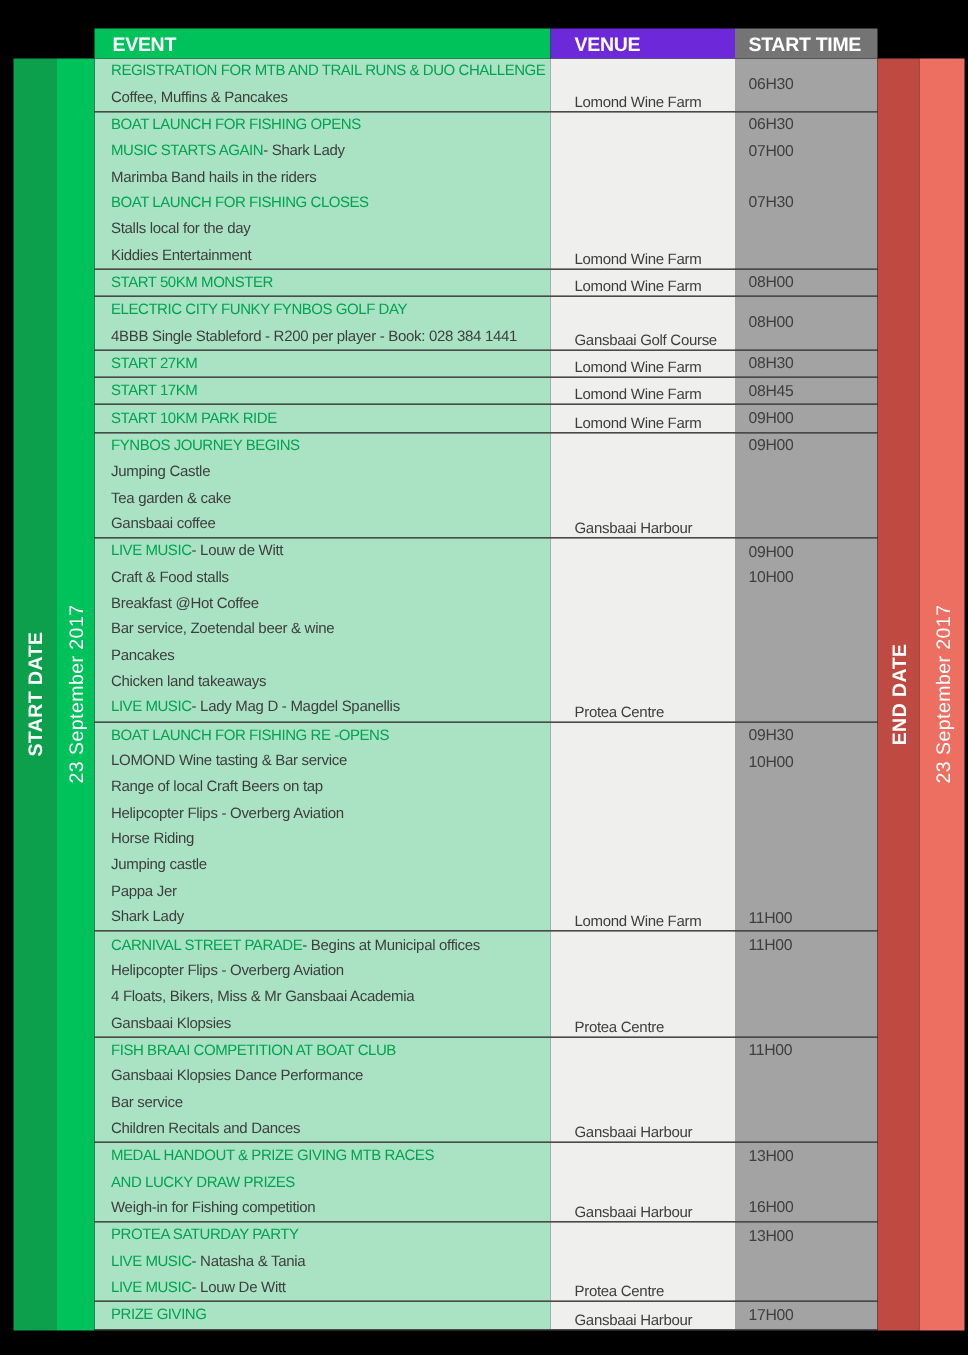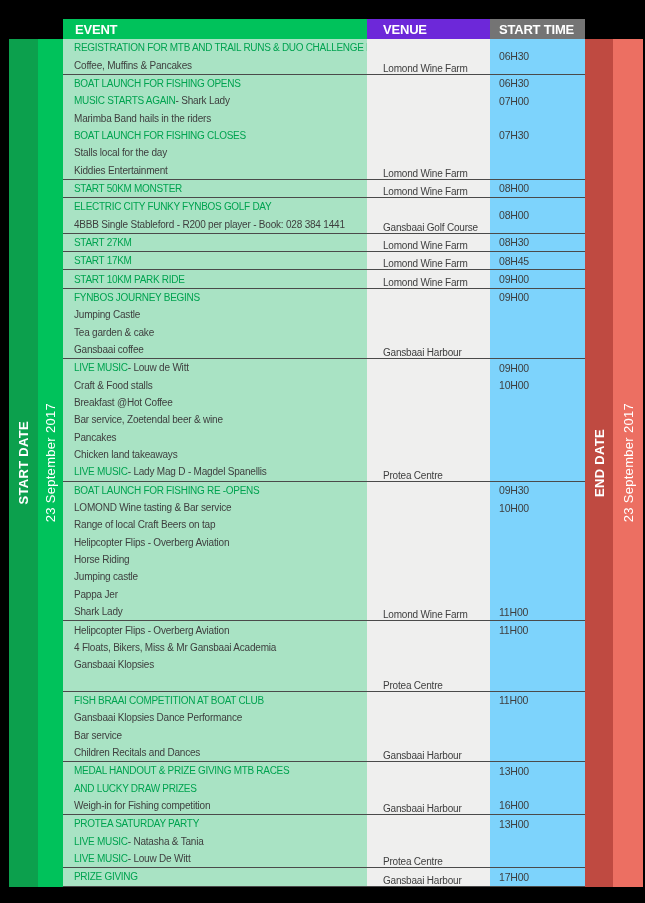--- a/index.html
+++ b/index.html
@@ -23,21 +23,21 @@
   .vtext.bold{font-weight:bold;}
   
   .tbody{position:absolute;left:63px;top:39px;width:522px;height:848px;
          border-bottom:1px solid #4a4a4a;box-sizing:border-box;overflow:hidden;}
   .block{display:flex;width:522px;}
   .block + .block{border-top:1px solid #4a4a4a;}
   .col{box-sizing:border-box;}
   .col.ev{width:304px;background:#a9e3c4;}
   .col.ve{width:123px;background:#efefee;display:flex;align-items:flex-end;padding-left:16px;
           font-size:10px;color:#3e3e3e;letter-spacing:-0.2px;}
-  .col.ti{width:95px;background:#7dd3fc;display:flex;flex-direction:column;}
+  .col.ti{width:95px;background:#a3a3a3;display:flex;flex-direction:column;}
   .col.ti.center{justify-content:center;}
   .line{height:17.35px;display:flex;align-items:center;padding-left:11px;white-space:nowrap;overflow:hidden;}
   .line.ind{}
   .g{color:#00a350;font-size:10px;letter-spacing:-0.3px;}
   .d{color:#3e3e3e;font-size:10px;letter-spacing:-0.2px;}
   .tline{height:17.35px;display:flex;align-items:center;padding-left:9px;
          font-size:10.5px;color:#3e3e3e;letter-spacing:-0.2px;}
   .tcentered{padding-left:9px;font-size:10.5px;color:#3e3e3e;letter-spacing:-0.2px;}
 </style>
 </head>
@@ -283,20 +283,24 @@
           <div class="tline"></div>
           <div class="tline"></div>
           <div class="tline"></div>
           <div class="tline"></div>
           <div class="tline"></div>
           <div class="tline">11H00</div>
         </div>
       </div>
       <div class="block">
         <div class="col ev">
+          <div class="line">
+            <span class="g">CARNIVAL STREET PARADE</span>
+            <span class="d"> - Begins at Municipal offices</span>
+          </div>
           <div class="line ind">
             <span class="d">Helipcopter Flips - Overberg Aviation</span>
           </div>
           <div class="line ind">
             <span class="d">4 Floats, Bikers, Miss &amp; Mr Gansbaai Academia</span>
           </div>
           <div class="line ind">
             <span class="d">Gansbaai Klopsies</span>
           </div>
         </div>

